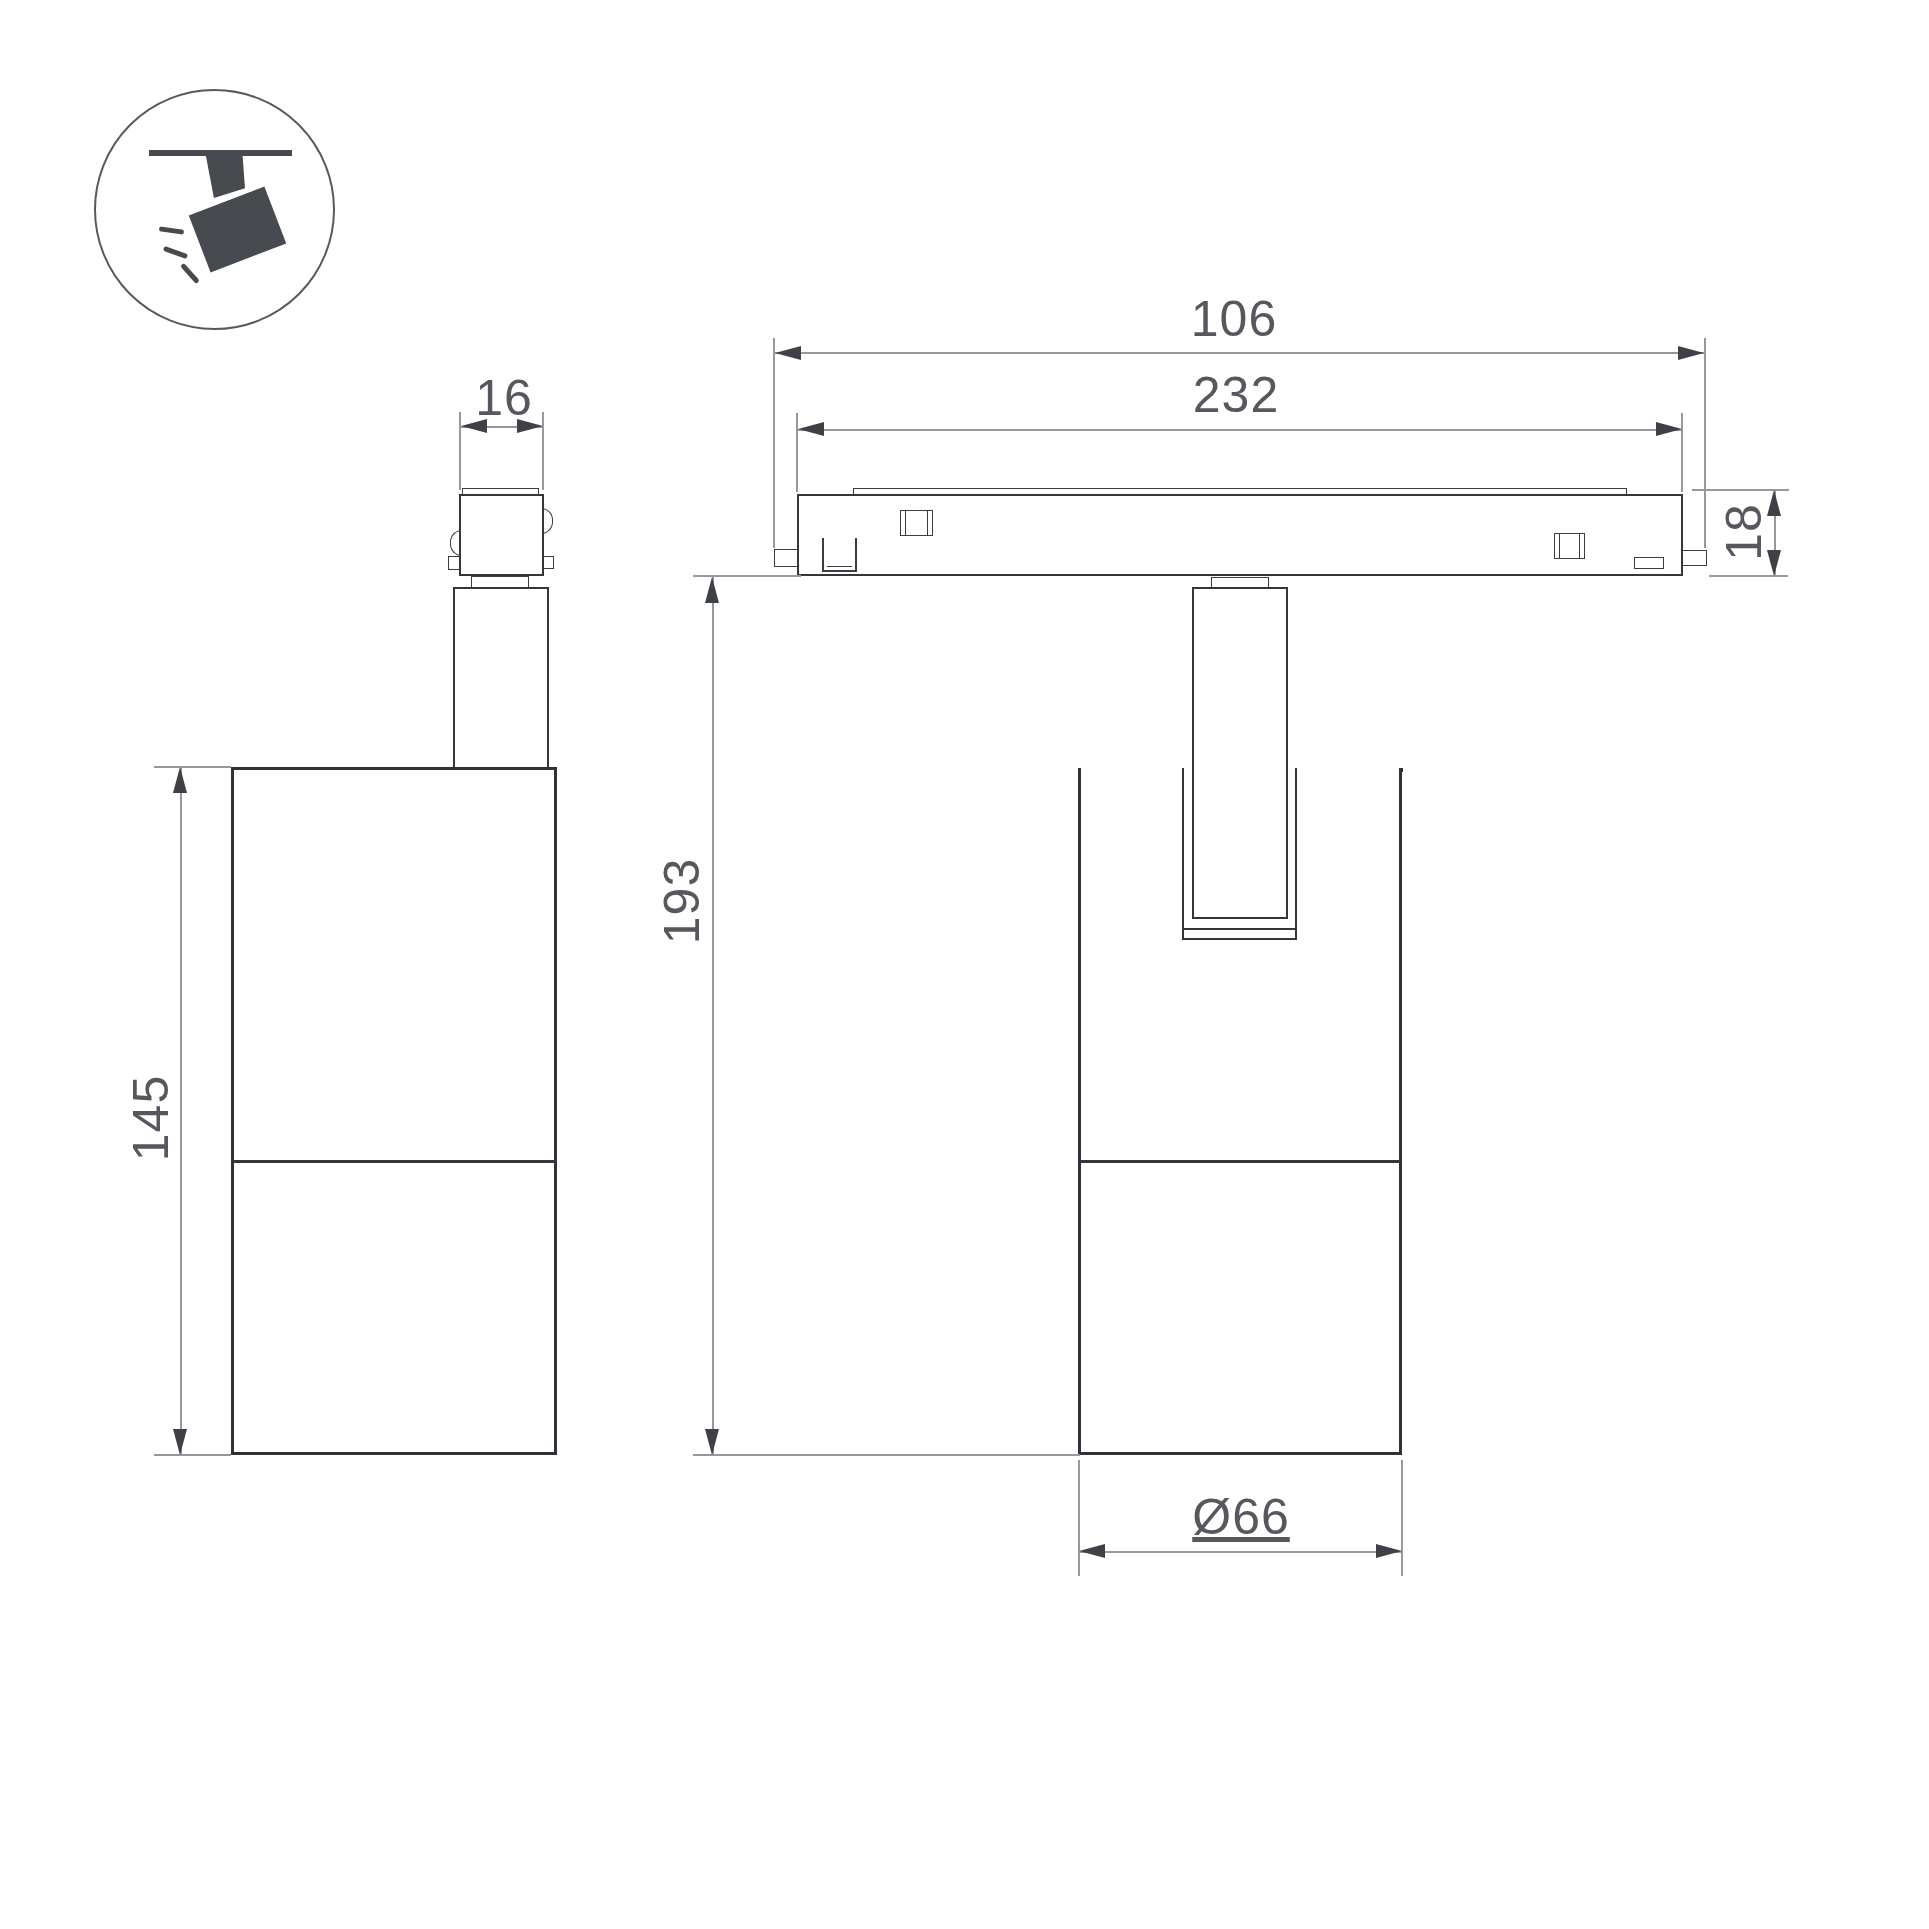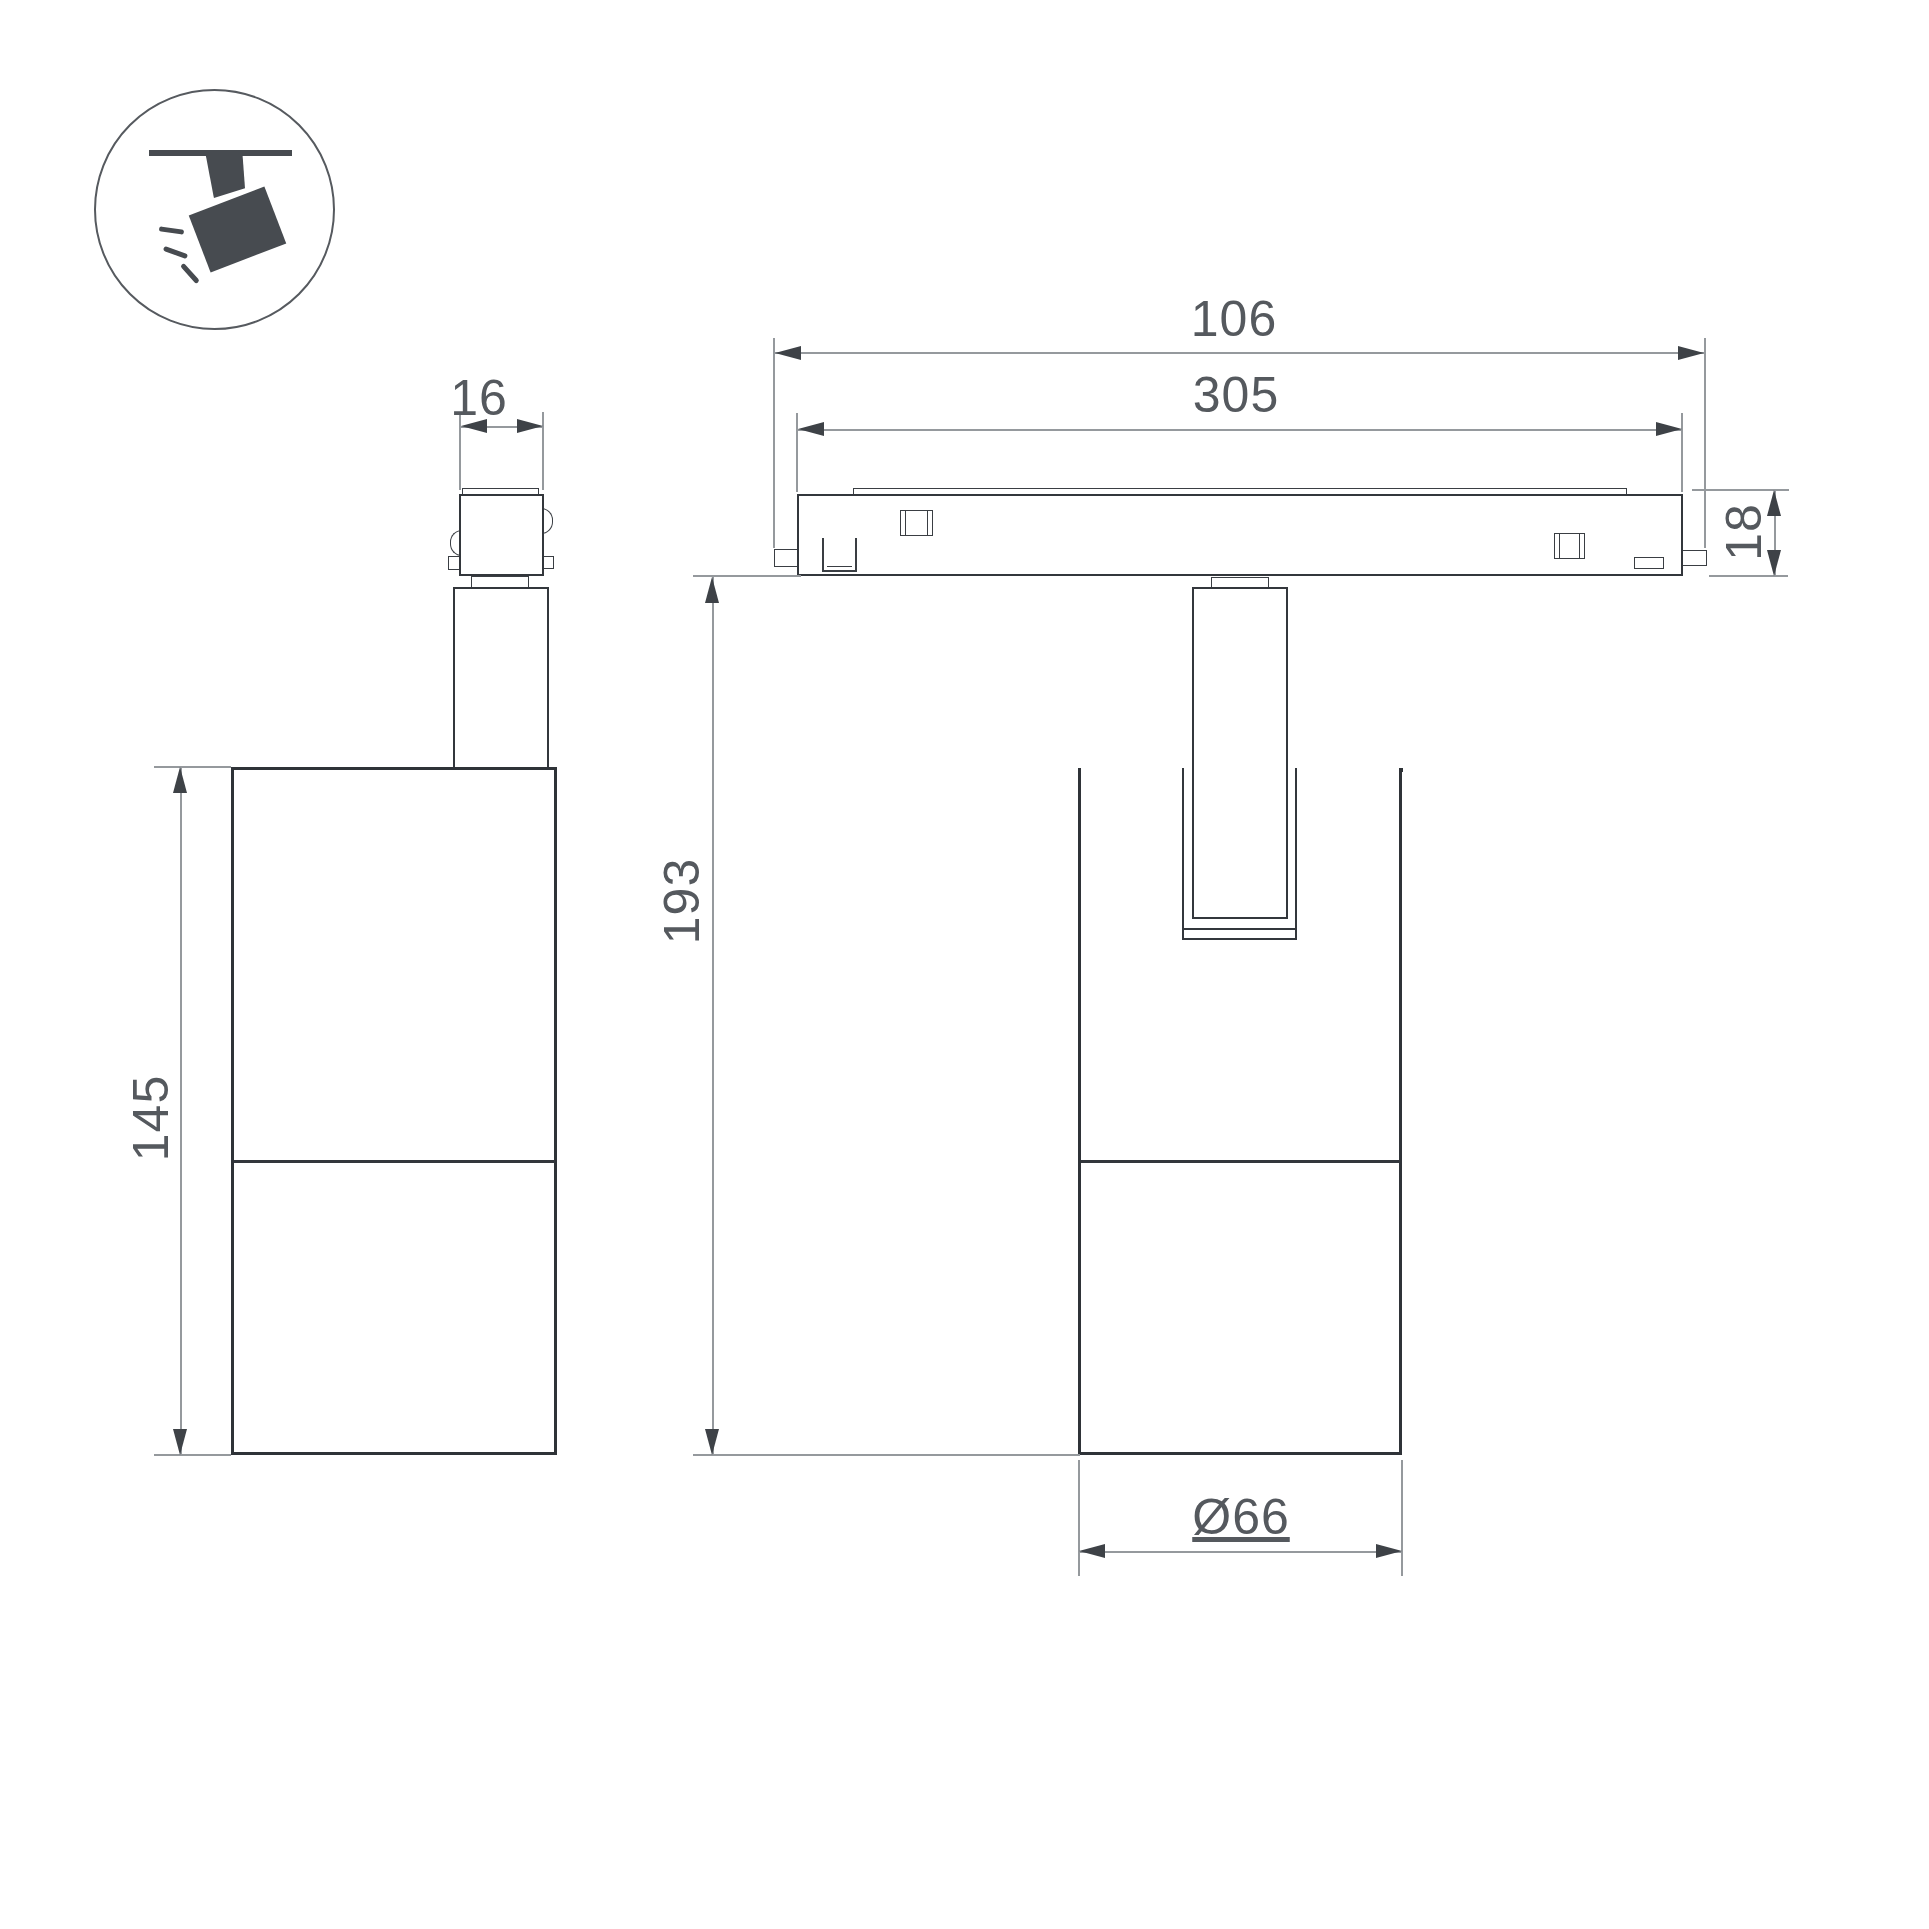--- a/index.html
+++ b/index.html
@@ -58,21 +58,21 @@
   <div class="abs part" style="left:453px;top:587px;width:96px;height:183px;"></div>
 
   <div class="abs part-heavy" style="left:231px;top:767px;width:326px;height:688px;"></div>
   <div class="abs" style="left:234px;top:1160px;width:321px;height:2.9px;background:#33373c;"></div>
 
   <div class="abs dline" style="left:459px;top:412px;width:1.9px;height:78px;"></div>
   <div class="abs dline" style="left:542px;top:412px;width:1.9px;height:78px;"></div>
   <div class="abs dline" style="left:461px;top:426px;width:82px;height:1.9px;"></div>
   <div class="abs arr arr-left" style="left:461px;top:419px;"></div>
   <div class="abs arr arr-right" style="left:517px;top:419px;"></div>
-  <div class="dim-label" style="left:479px;top:398px;">16</div>
+  <div class="dim-label" style="left:504px;top:398px;">16</div>
 
   <div class="abs dline" style="left:154px;top:766px;width:77px;height:1.9px;"></div>
   <div class="abs dline" style="left:154px;top:1454px;width:77px;height:1.9px;"></div>
   <div class="abs dline" style="left:180px;top:767px;width:1.9px;height:688px;"></div>
   <div class="abs arr arr-up" style="left:173px;top:767px;"></div>
   <div class="abs arr arr-down" style="left:173px;top:1429px;"></div>
   <div class="dim-label rot" style="left:151px;top:1118px;">145</div>
 
   <div class="abs part-light" style="left:853px;top:488px;width:774px;height:9.7px;"></div>
   <div class="abs part-light" style="left:774px;top:549px;width:24px;height:18.3px;"></div>
@@ -108,21 +108,21 @@
   <div class="abs dline" style="left:775px;top:352px;width:929px;height:1.9px;"></div>
   <div class="abs arr arr-left" style="left:775px;top:346px;"></div>
   <div class="abs arr arr-right" style="left:1678px;top:346px;"></div>
   <div class="dim-label" style="left:1234px;top:319px;">106</div>
 
   <div class="abs dline" style="left:796px;top:413px;width:1.9px;height:79px;"></div>
   <div class="abs dline" style="left:1681px;top:413px;width:1.9px;height:79px;"></div>
   <div class="abs dline" style="left:798px;top:429px;width:884px;height:1.9px;"></div>
   <div class="abs arr arr-left" style="left:798px;top:422px;"></div>
   <div class="abs arr arr-right" style="left:1656px;top:422px;"></div>
-  <div class="dim-label" style="left:1236px;top:395px;">305</div>
+  <div class="dim-label" style="left:1236px;top:395px;">232</div>
 
   <div class="abs dline" style="left:1692px;top:489px;width:97px;height:1.9px;"></div>
   <div class="abs dline" style="left:1709px;top:575px;width:79px;height:1.9px;"></div>
   <div class="abs dline" style="left:1774px;top:490px;width:1.9px;height:87px;"></div>
   <div class="abs arr arr-up" style="left:1767px;top:490px;"></div>
   <div class="abs arr arr-down" style="left:1767px;top:550px;"></div>
   <div class="dim-label rot" style="left:1744px;top:532px;">18</div>
 
   <div class="abs dline" style="left:693px;top:575px;width:108px;height:1.9px;"></div>
   <div class="abs dline" style="left:693px;top:1454px;width:387px;height:1.9px;"></div>

